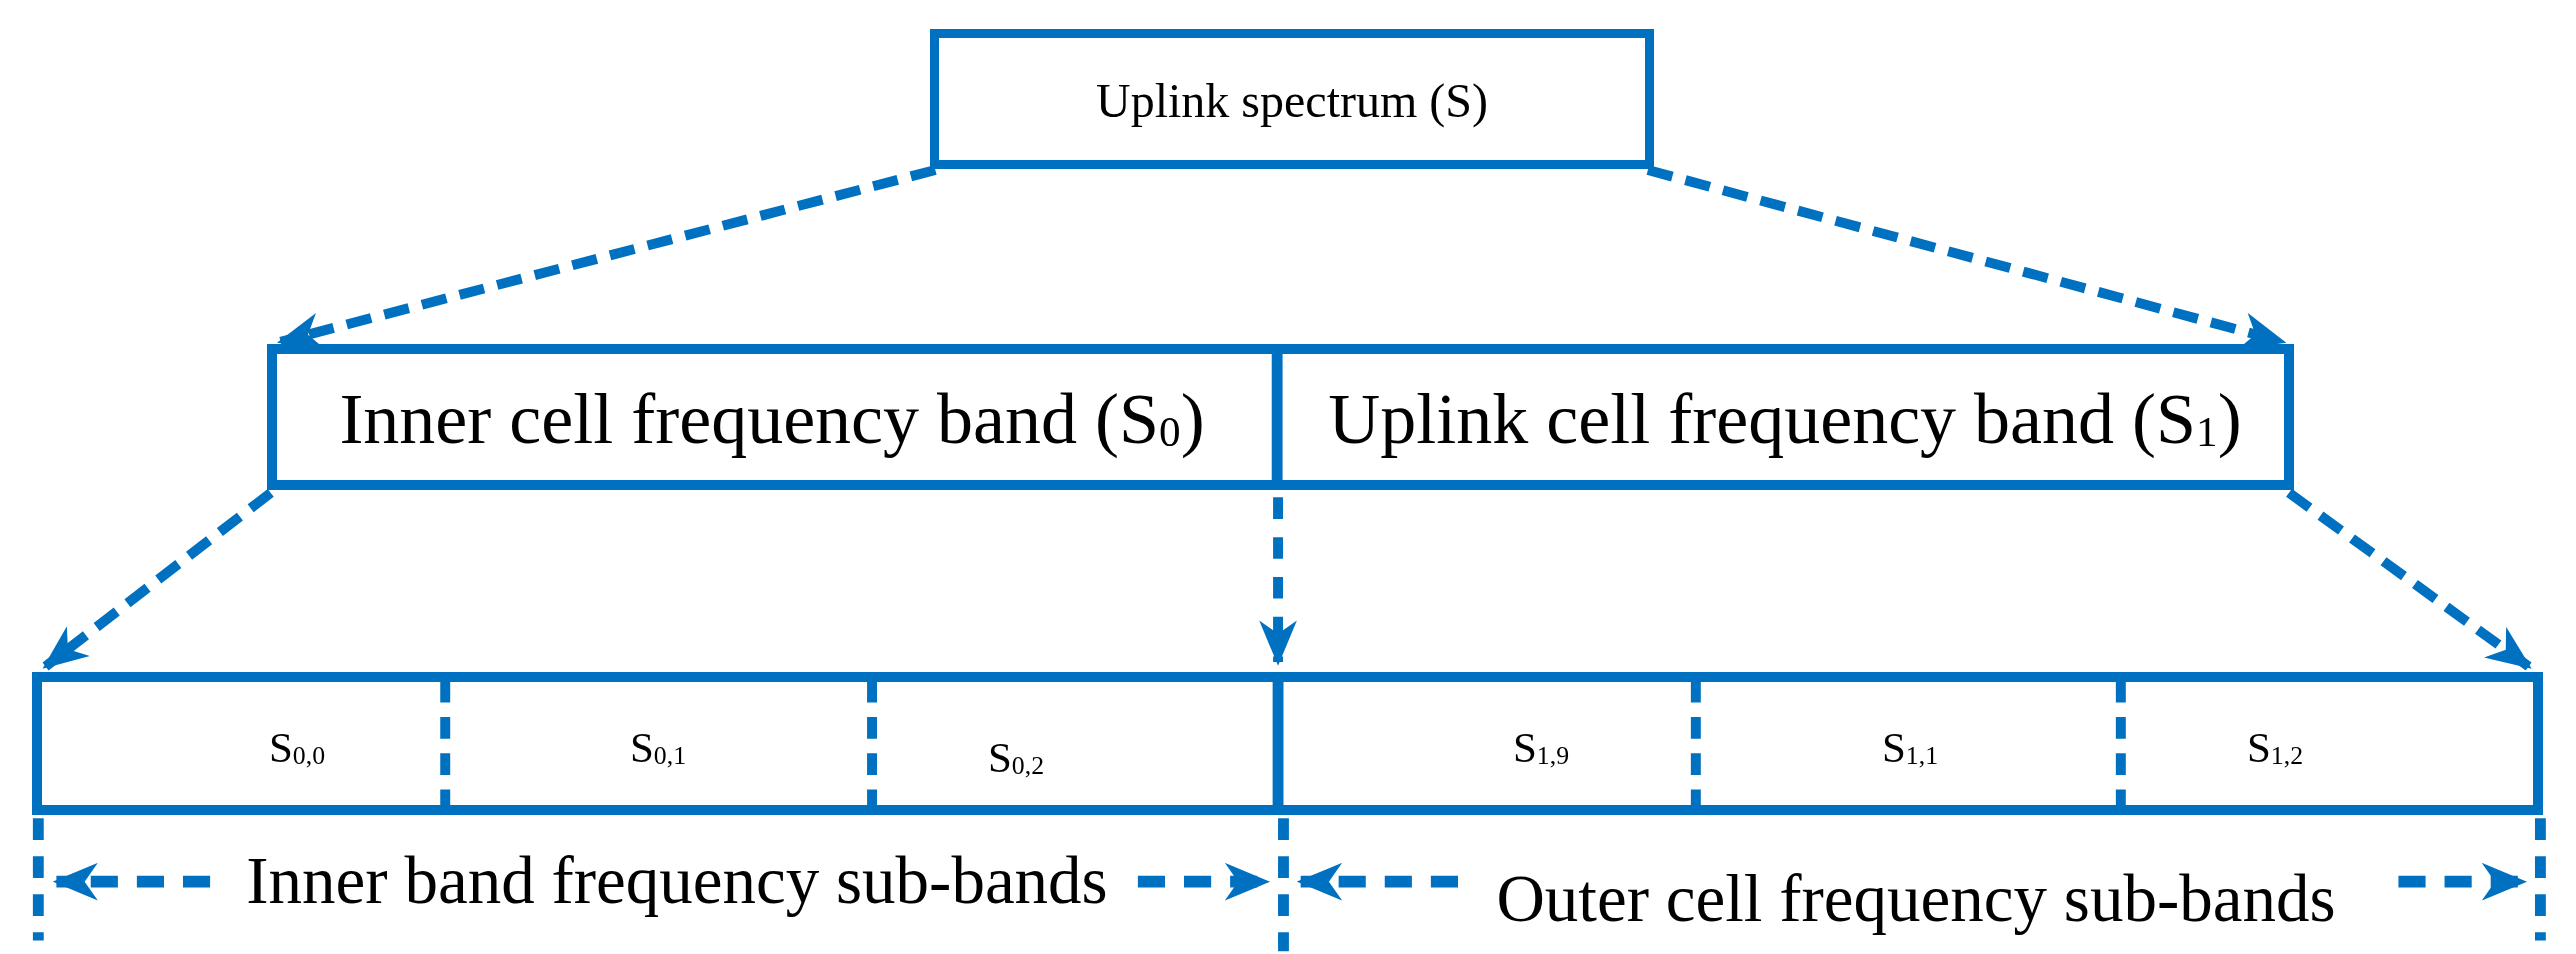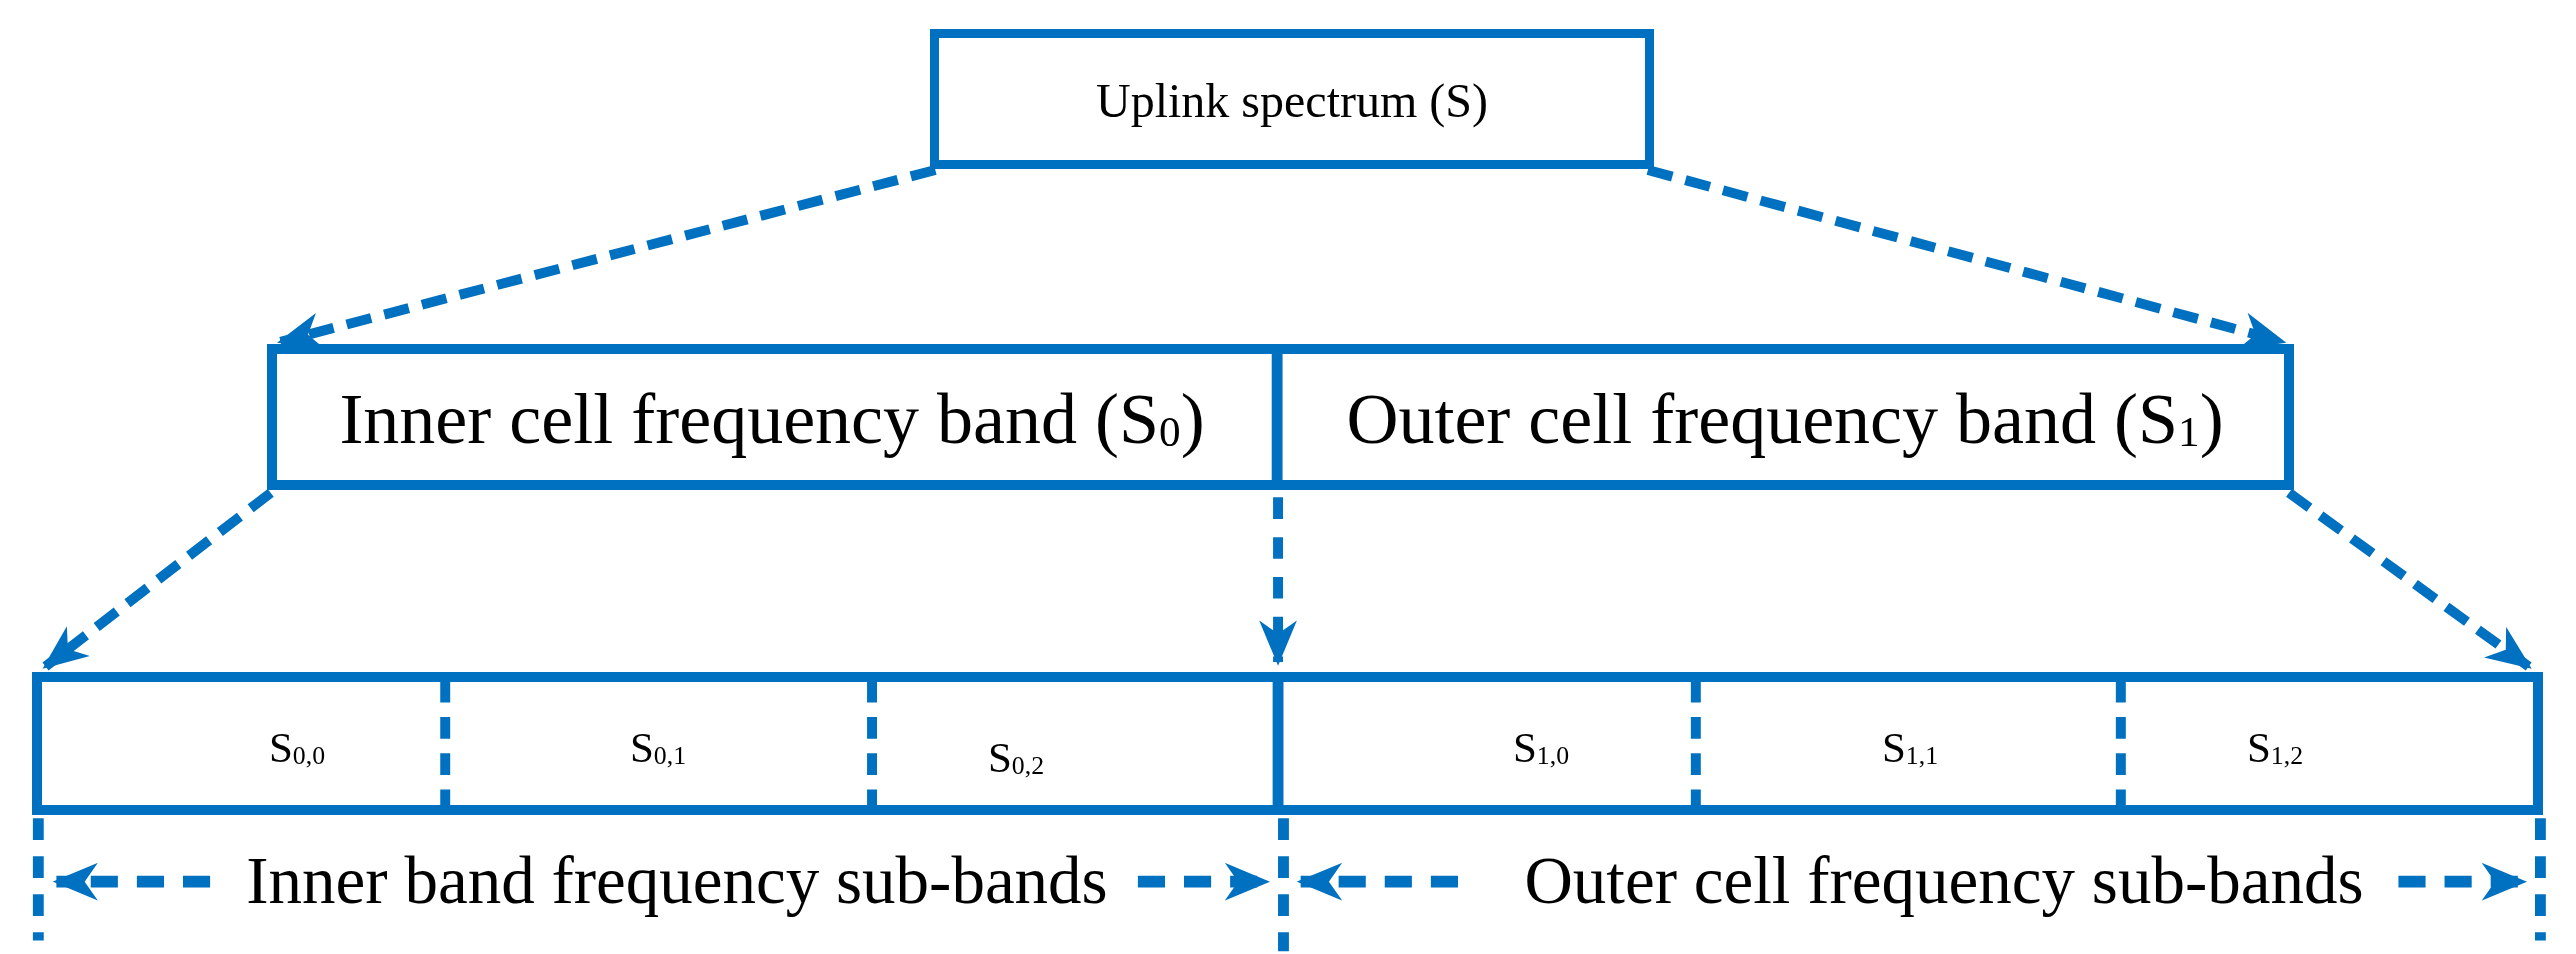--- a/index.html
+++ b/index.html
@@ -81,32 +81,32 @@
     <path d="M232 975 L62 975" stroke="#0070C0" stroke-width="13" stroke-dasharray="30 21" fill="none" marker-end="url(#ah)"></path>
     <path d="M1258 975 L1400 975" stroke="#0070C0" stroke-width="13" stroke-dasharray="30 21" fill="none" marker-end="url(#ah)"></path>
     <path d="M1612 975 L1438 975" stroke="#0070C0" stroke-width="13" stroke-dasharray="30 21" fill="none" marker-end="url(#ah)"></path>
     <path d="M2652 975 L2790 975" stroke="#0070C0" stroke-width="13" stroke-dasharray="30 21" fill="none" marker-end="url(#ah)"></path>
   </svg>
 
   <span class="lbl root" style="left:1292px; top:101px;">Uplink spectrum (S)</span>
 
   <span class="lbl band" style="left:772px; top:419px;"><span>Inner cell frequency band (S</span><span class="s">0</span><span>)</span></span>
 
-  <span class="lbl band" style="left:1785px; top:419px;"><span>Outer cell frequency band (S</span><span class="s">1</span><span>)</span></span>
+  <span class="lbl band" style="left:1785px; top:419px;"><span>Uplink cell frequency band (S</span><span class="s">1</span><span>)</span></span>
 
   <span class="lbl subband" style="left:297px; top:747px;"><span>S</span><span class="s">0,0</span></span>
 
   <span class="lbl subband" style="left:658px; top:747px;"><span>S</span><span class="s">0,1</span></span>
 
   <span class="lbl subband" style="left:1016px; top:747px;margin-top:10px;"><span>S</span><span class="s">0,2</span></span>
 
-  <span class="lbl subband" style="left:1541px; top:747px;"><span>S</span><span class="s">1,0</span></span>
+  <span class="lbl subband" style="left:1541px; top:747px;"><span>S</span><span class="s">1,9</span></span>
 
   <span class="lbl subband" style="left:1910px; top:747px;"><span>S</span><span class="s">1,1</span></span>
 
   <span class="lbl subband" style="left:2275px; top:747px;"><span>S</span><span class="s">1,2</span></span>
 
   <span class="lbl caption" style="left:677px; top:880px;">Inner band frequency sub-bands</span>
 
-  <span class="lbl caption" style="left:1916px; top:880px;margin-left:28px;">Outer cell frequency sub-bands</span>
+  <span class="lbl caption" style="left:1916px; top:898px;">Outer cell frequency sub-bands</span>
 
 </div>
 
 
 </body></html>

